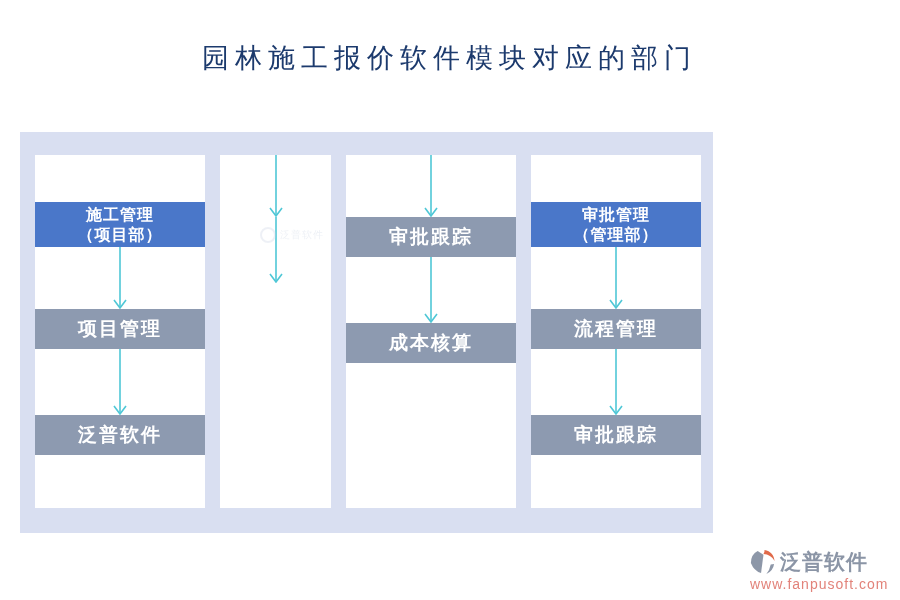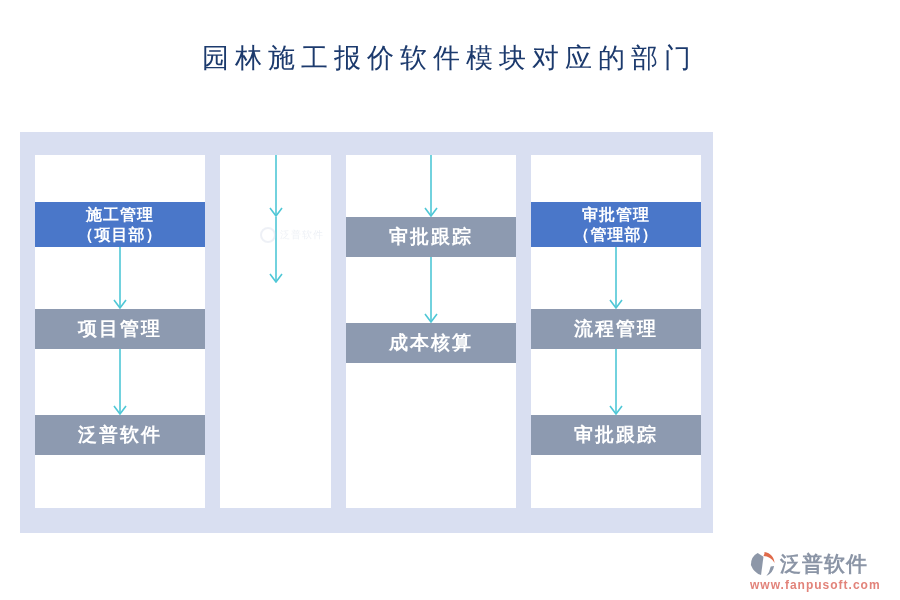--- a/index.html
+++ b/index.html
@@ -116,22 +116,22 @@
     gap:3px;
   }
   .brand-name{
     font-size:21px;
     font-weight:bold;
     letter-spacing:1px;
     color:var(--brand-text,#8b95a6);
     white-space:nowrap;
   }
   .brand-url{
-    font-size:12px;
-    font-weight:bold;
+    font-size:14px;
+    font-weight:normal;
     letter-spacing:1px;
     color:var(--brand-url,#e2837a);
     margin-top:-1px;
     padding-left:2px;
     white-space:nowrap;
   }
 </style>
 </head>
 <body>
 

